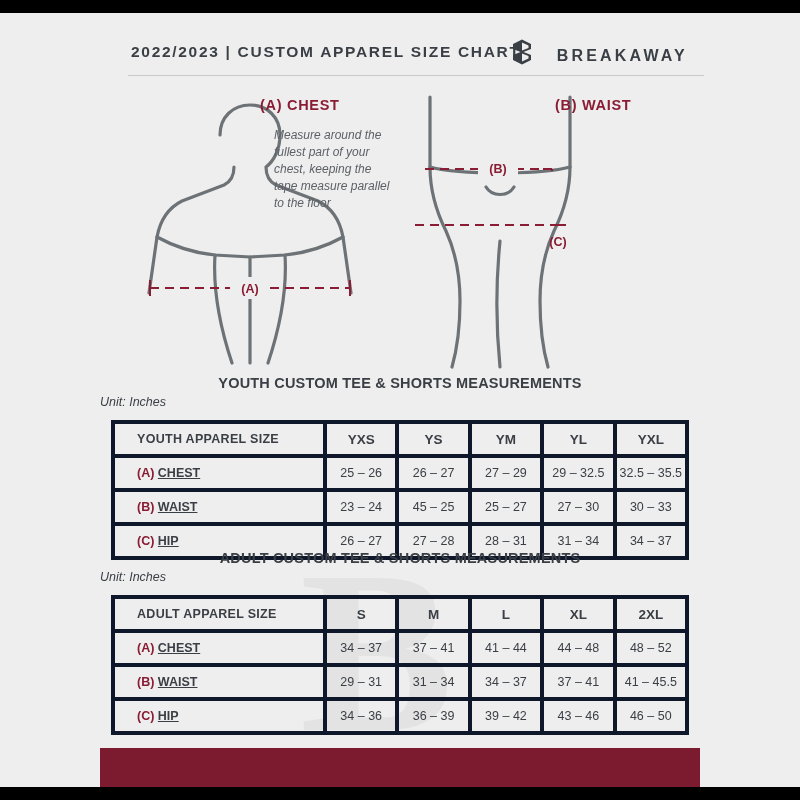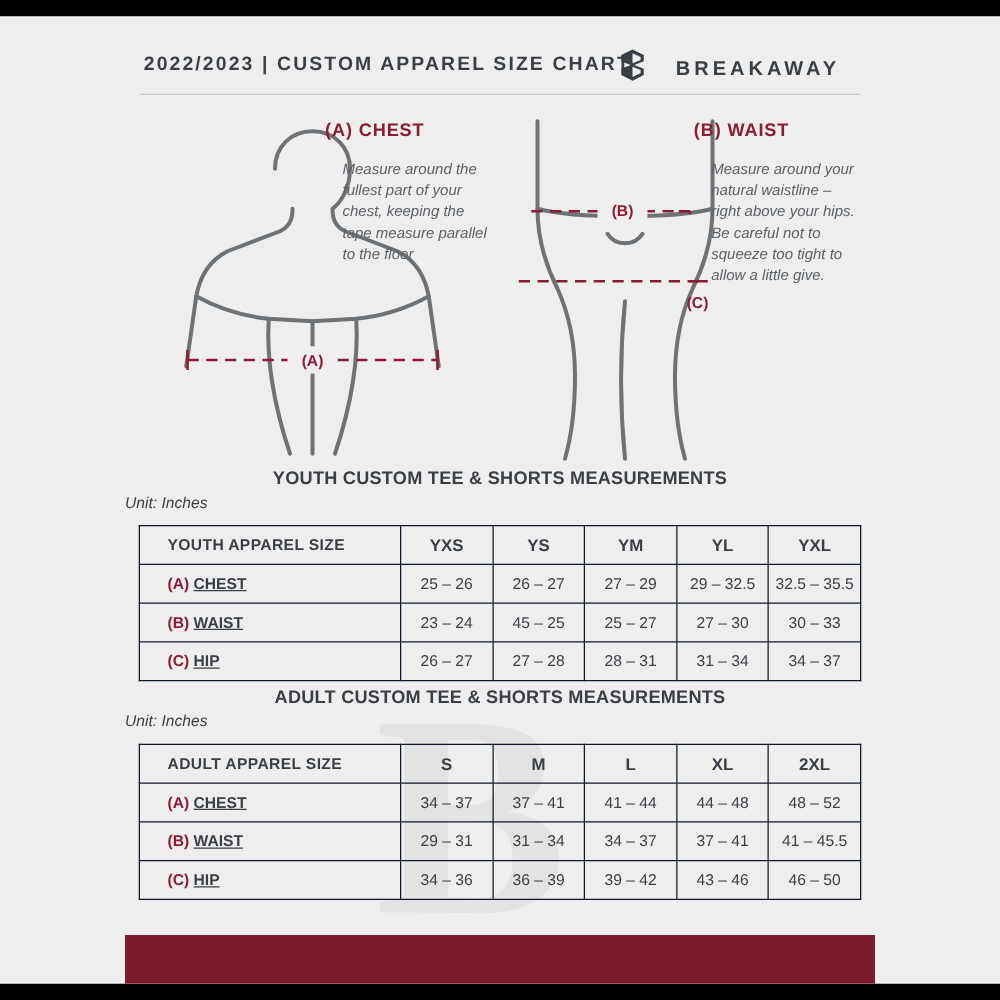--- a/index.html
+++ b/index.html
@@ -38,21 +38,21 @@
     font-size: 230px;
     font-weight: 700;
     color: #e3e3e3;
     line-height: 1;
     user-select: none;
   }
 
   
   .header {
     position: absolute;
-    left: 0;
+    left: 16px;
     top: 0;
     width: 784px;
     height: 62px;
   }
   .header-title {
     position: absolute;
     left: 115px;
     top: 30px;
     font-size: 15.5px;
     font-weight: 700;
@@ -143,21 +143,21 @@
   }
 
   table.sizes {
     margin-top: 11px;
     width: 578px;
     margin-left: 11px;
     border-collapse: collapse;
     table-layout: fixed;
   }
   table.sizes th, table.sizes td {
-    border: 1px solid #0f172a;
+    border: 4px solid #0f172a;
     height: 30px;
     font-size: 12.5px;
     color: #3a3f45;
     text-align: center;
     padding: 0;
     margin-top: 27px;
   }
   table.sizes th.rowhead,
   table.sizes td.rowhead {
     text-align: left;
@@ -253,21 +253,20 @@
 
         <text x="458" y="165" text-anchor="middle" font-family="Liberation Sans, sans-serif" font-size="12.5" font-weight="700" fill="#8a1c33">(C)</text>
       </svg>
 
       <div class="callout" id="callout-chest">
         <p class="callout-title">(A) CHEST</p>
         <p class="callout-body">Measure around the fullest part of your chest, keeping the tape measure parallel to the floor</p>
       </div>
       <div class="callout" id="callout-waist">
         <p class="callout-title">(B) WAIST</p>
-        <p class="callout-body">Measure around your natural waistline – right above your hips. Be careful not to squeeze too tight to allow a little give.</p>
       </div>
     </div>
 
     <div class="section" id="section-youth">
       <p class="sec-title">YOUTH CUSTOM TEE &amp; SHORTS MEASUREMENTS</p>
       <p class="sec-unit">Unit: Inches</p>
       <table class="sizes">
         <thead>
           <tr>
             <th class="rowhead">YOUTH APPAREL SIZE</th>

